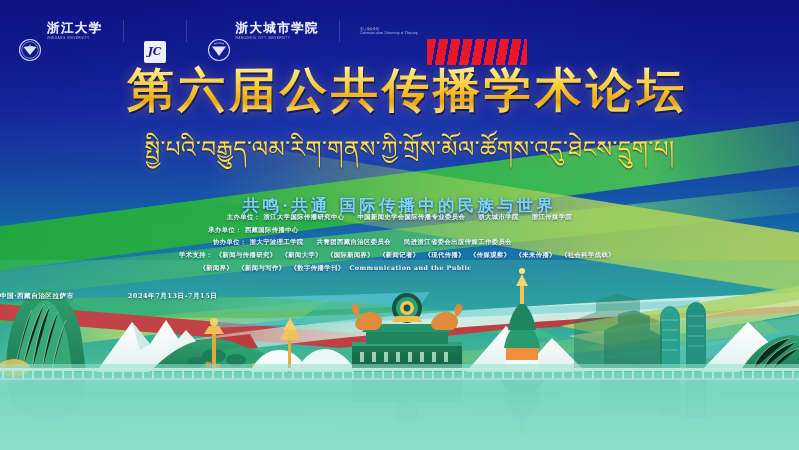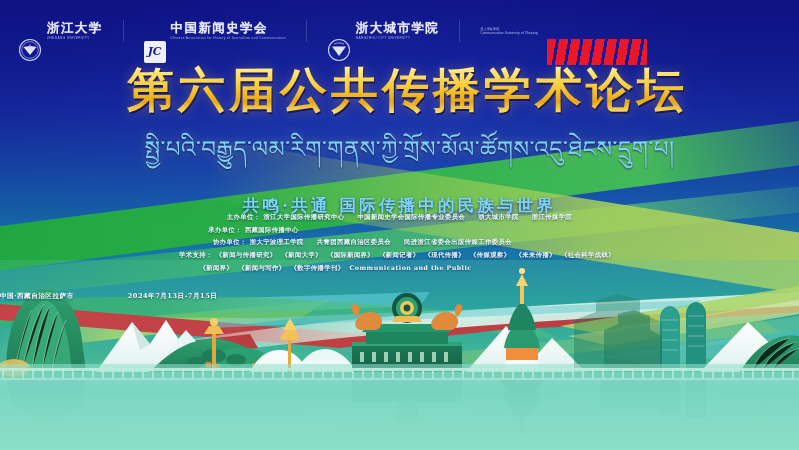--- a/index.html
+++ b/index.html
@@ -104,21 +104,21 @@
     font-size:47px;font-weight:700;letter-spacing:4px;
     background:linear-gradient(180deg,#fff6c2 0%,#ffe169 22%,#f7c52e 50%,#e8a712 72%,#f9dd6b 92%,#fff3b0 100%);
     -webkit-background-clip:text;background-clip:text;color:transparent;
     -webkit-text-fill-color:transparent;
     filter:drop-shadow(1.5px 2px 0 rgba(20,20,90,.85)) drop-shadow(0 0 6px rgba(255,200,60,.25));
     line-height:1.18;white-space:nowrap;margin-left:16px;
   }
   .title-bo{
     margin-top:6px;
     font-family:"DejaVu Sans","Liberation Sans",sans-serif;
-    font-size:23px;color:#7dd3fc;letter-spacing:.5px;white-space:nowrap;
+    font-size:23px;color:#fde047;letter-spacing:.5px;white-space:nowrap;
     text-shadow:0 1px 2px rgba(10,10,70,.7);
     filter:drop-shadow(0 0 4px rgba(255,200,80,.25));
     margin-left:20px;
   }
 
   
   .theme{
     position:absolute;left:0;top:195px;width:100%;text-align:center;
     font-family:"DejaVu Serif","Liberation Serif",serif;
     font-size:16.5px;color:#7dd3fc;letter-spacing:3.2px;white-space:nowrap;
@@ -481,24 +481,20 @@
       </span>
       <span class="logo-txt">
         <span class="logo-cn">浙江大学</span>
         <span class="logo-en">ZHEJIANG UNIVERSITY</span>
       </span>
     </div>
     <div class="logo-sep"></div>
 
     <div class="logo">
       <span class="logo-mark logo-box">JC</span>
-      <span class="logo-txt">
-        <span class="logo-cn">中国新闻史学会</span>
-        <span class="logo-en">Chinese Association for History of Journalism and Communication</span>
-      </span>
     </div>
     <div class="logo-sep"></div>
 
     <div class="logo">
       <span class="logo-mark">
         <svg width="24" height="24" viewBox="0 0 24 24">
           <circle cx="12" cy="12" r="10.5" fill="none" stroke="#cdd4ff" stroke-width="1.1"></circle>
           <path d="M 5,8.5 L 19,8.5 L 12,18 Z" fill="#dfe4ff"></path>
           <path d="M 7,6 C 10,4.6 14,4.6 17,6" fill="none" stroke="#cdd4ff" stroke-width=".7"></path>
         </svg>

